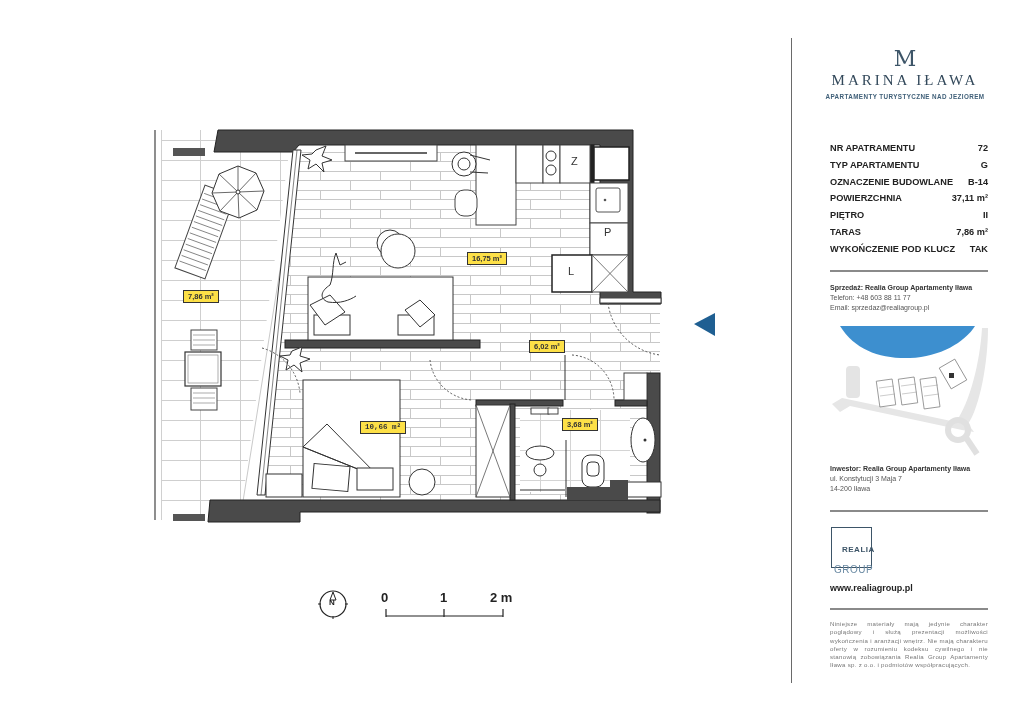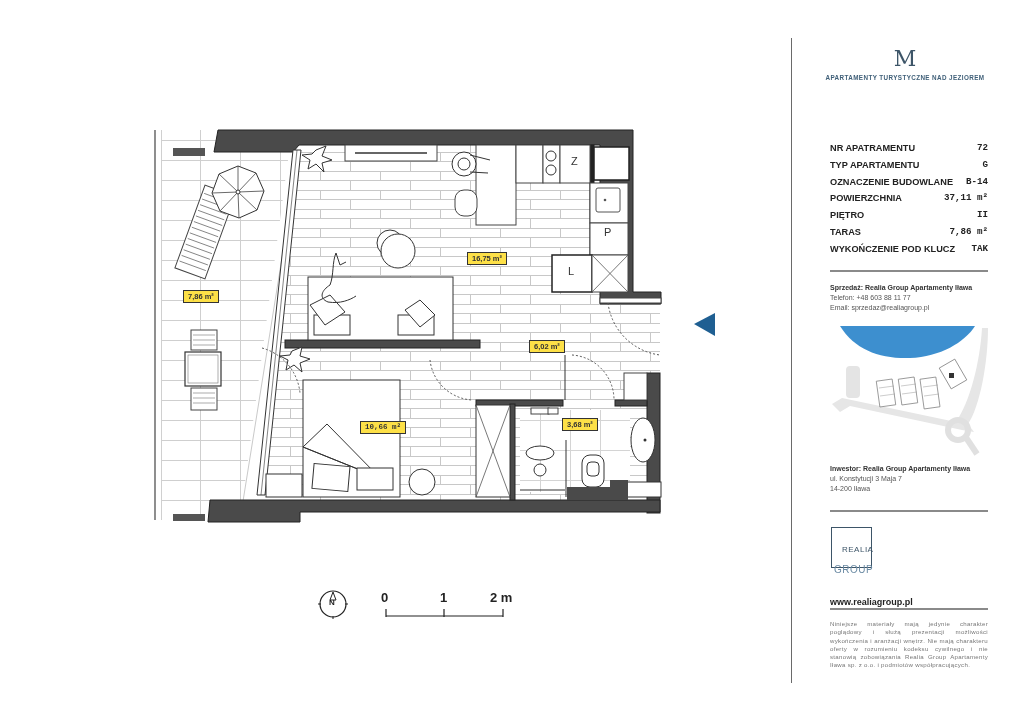--- a/index.html
+++ b/index.html
@@ -5,31 +5,31 @@
   html, body { margin:0; padding:0; background:#ffffff; }
   body { width:1024px; height:725px; position:relative; overflow:hidden; font-family:"Liberation Sans", sans-serif; color:#1a1a1a; }
   .plan { position:absolute; left:0; top:0; }
   .divider { position:absolute; left:791px; top:38px; width:1px; height:645px; background:#6a6a6a; }
   .brand { position:absolute; left:810px; top:48px; width:190px; text-align:center; }
   .brand .mark { font-family:"DejaVu Serif", serif; font-size:22px; color:#3d5568; line-height:22px; font-weight:300; }
   .brand .name { font-family:"Liberation Serif", serif; font-size:15px; letter-spacing:3px; color:#33495b; margin-top:2px; }
   .brand .tag { font-size:6.3px; letter-spacing:0.4px; color:#3f5f78; margin-top:4px; font-weight:bold; }
   .specs { position:absolute; left:830px; top:140px; width:158px; font-size:9.2px; font-weight:bold; color:#222; }
   .specs .row { display:flex; justify-content:space-between; height:16.8px; line-height:16.8px; }
-  .specs .row .v { text-align:center;font-family:Liberation Mono, monospace; }
+  .specs .row .v { text-align:center; }
   .hr { position:absolute; left:830px; width:158px; height:1.5px; background:#8a8a8a; }
   .contact { position:absolute; left:830px; top:283px; font-size:7px; line-height:10px; color:#555; width:170px; }
   .contact .b { font-weight:bold; color:#333; }
   .site { position:absolute; left:830px; top:322px; width:160px; height:138px; }
   .investor { position:absolute; left:830px; top:464px; font-size:7px; line-height:10px; color:#555; width:170px; }
   .investor .b { font-weight:bold; color:#333; }
   .logo { position:absolute; left:831px; top:527px; width:41px; height:41px; border:1.5px solid #3d5568; box-sizing:border-box; }
-  .logo .l1 { position:absolute; left:2px; top:17px; font-size:8px; font-weight:normal; color:#3d5568; letter-spacing:0.5px;padding-left:8px; }
+  .logo .l1 { position:absolute; left:2px; top:17px; font-size:8px; font-weight:bold; color:#3d5568; letter-spacing:0.5px;padding-left:8px; }
   .logo .l2 { position:absolute; left:2px; top:36px; font-size:10px; color:#6a8aa3; letter-spacing:0.5px; }
-  .www { position:absolute; left:830px; top:583px; font-size:9px; font-weight:bold; color:#222;margin-top:14px; }
+  .www { position:absolute; left:830px; top:583px; font-size:9px; font-weight:bold; color:#222; }
   .disclaimer { position:absolute; left:830px; top:620px; width:158px; font-size:6.1px; line-height:8.3px; color:#777; text-align:justify; letter-spacing:0.3px; }
   .scale-lbl { position:absolute; font-size:13px; font-weight:bold; color:#222; }
   .area-label { position:absolute; font-size:7.5px; font-weight:bold; color:#333; background:#fde047; border:1px solid #333; padding:1px 4px; line-height:9px; white-space:nowrap; }
   .fixture-letter { position:absolute; font-size:11px; color:#333; }
 </style>
 </head>
 <body>
 
 <svg class="plan" width="790" height="725" viewBox="0 0 790 725" xmlns="http://www.w3.org/2000/svg">
   <defs>
@@ -250,20 +250,21 @@
 
 <div style="position:absolute;left:329px;top:598px;font-size:8px;font-weight:bold;">N</div>
 <div class="scale-lbl" style="left:381px;top:590px;">0</div>
 <div class="scale-lbl" style="left:440px;top:590px;">1</div>
 <div class="scale-lbl" style="left:490px;top:590px;">2 m</div>
 
 <div class="divider"></div>
 
 <div class="brand">
   <div class="mark">M</div>
+  <div class="name">MARINA IŁAWA</div>
   <div class="tag">APARTAMENTY TURYSTYCZNE NAD JEZIOREM</div>
 </div>
 
 <div class="specs">
   <div class="row">
       <span>NR APATRAMENTU</span>
       <span class="v">72</span>
     </div>
   <div class="row">
       <span>TYP APARTAMENTU</span>

